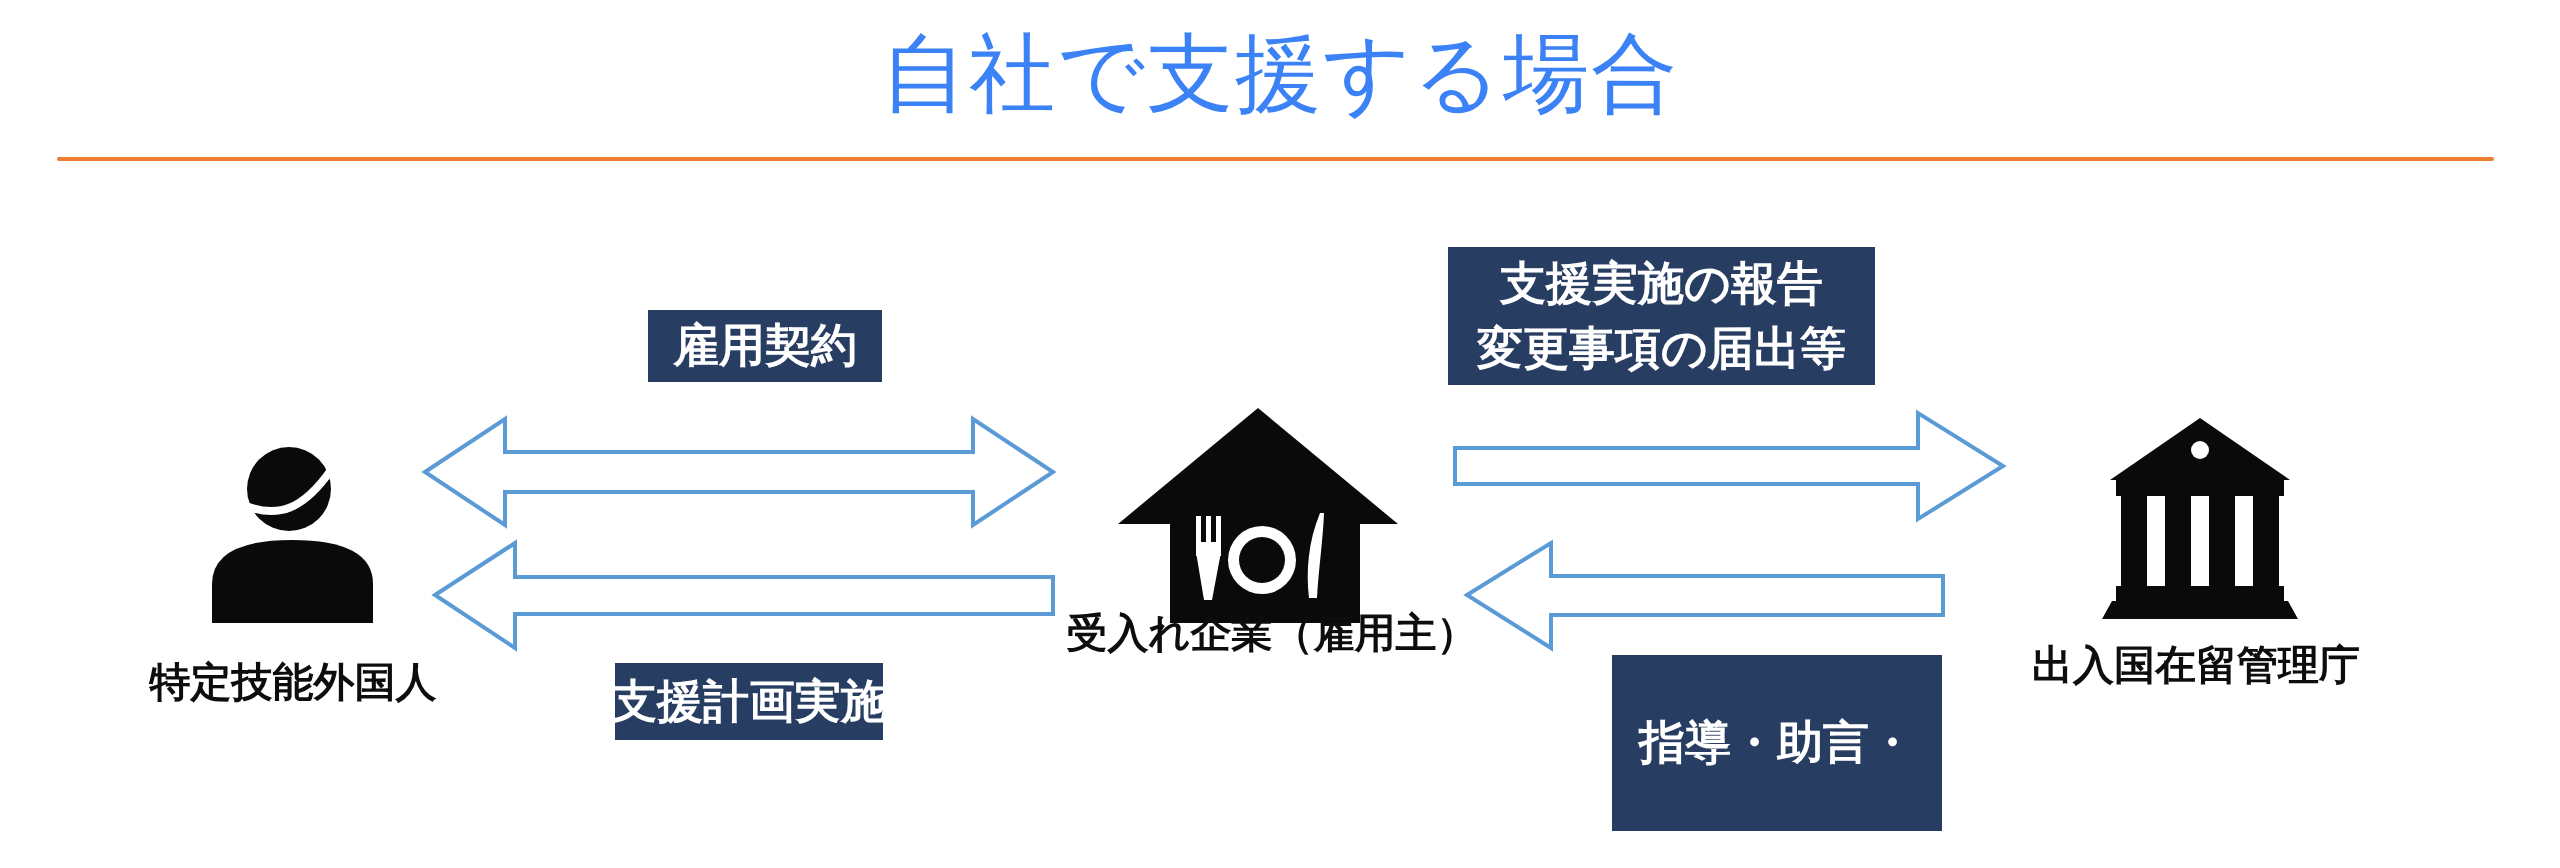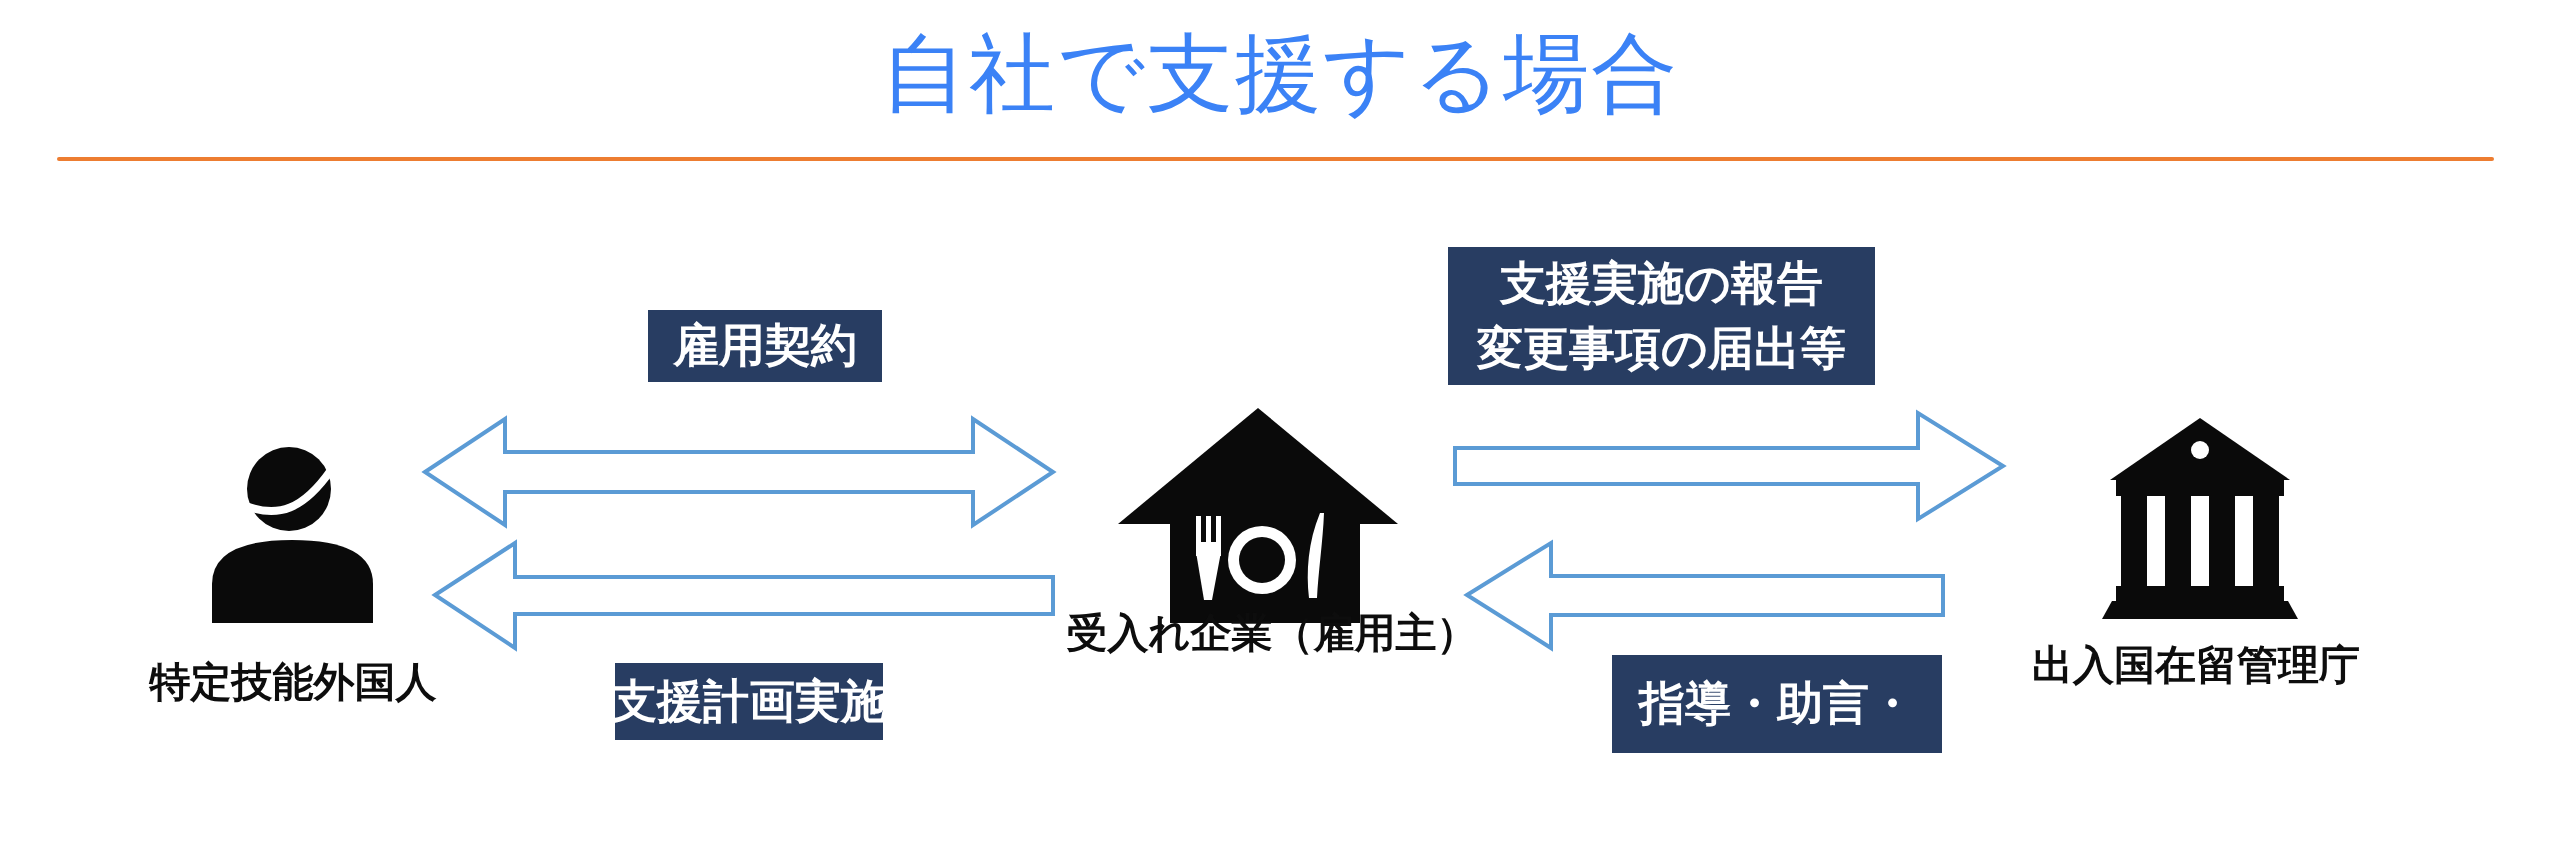--- a/index.html
+++ b/index.html
@@ -48,21 +48,21 @@
     align-items:center;
     justify-content:center;
     text-align:center;
     font-size:46px;
     line-height:1.42;
     white-space:nowrap;
   }
   .tag-employment   { left:648px;  top:310px; width:234px; height:72px; }
   .tag-support-plan { left:615px;  top:663px; width:268px; height:77px; }
   .tag-report       { left:1448px; top:247px; width:427px; height:138px; }
-  .tag-guidance     { left:1612px; top:655px; width:330px; height:98px; }
+  .tag-guidance     { left:1612px; top:655px; width:330px; height:176px; }
   .entity-label{
     position:absolute;
     transform:translateX(-50%);
     font-size:41px;
     font-weight:bold;
     color:#0d0d0d;
     white-space:nowrap;
   }
   .label-worker  { left:293px;  top:638px;margin-top:17px; }
   .label-company { left:1272px; top:606px; }

